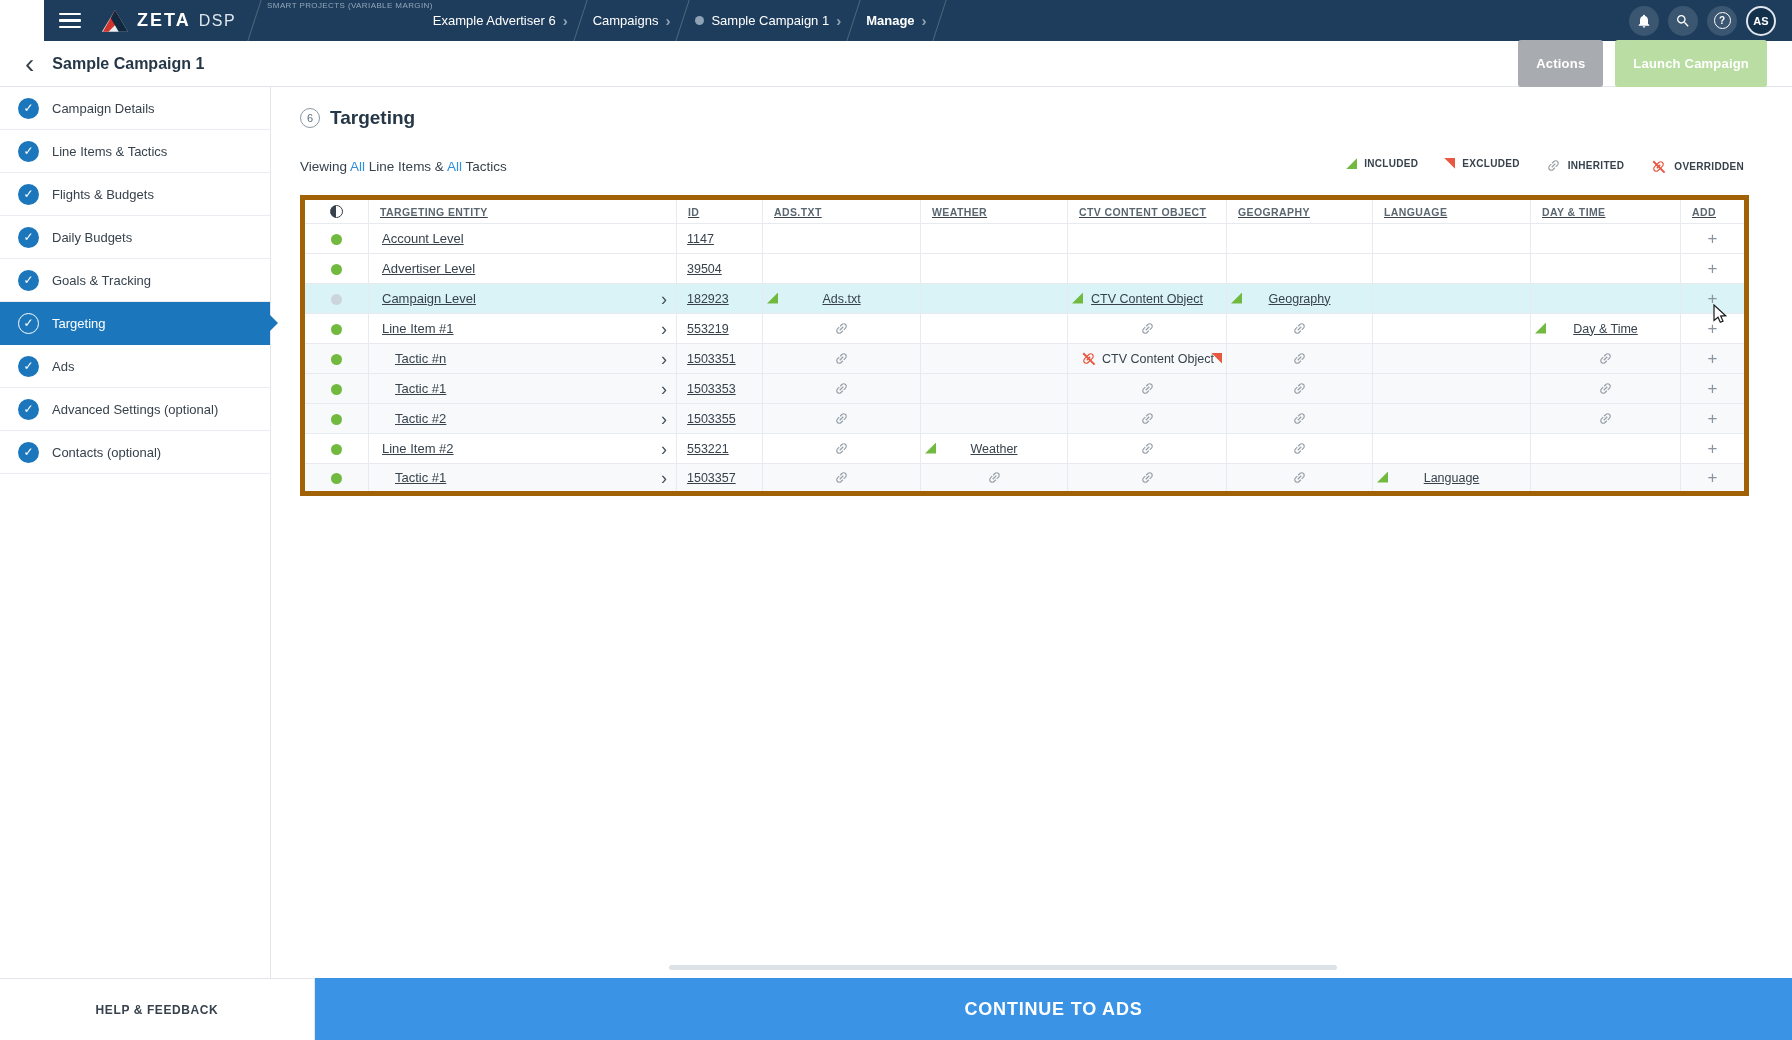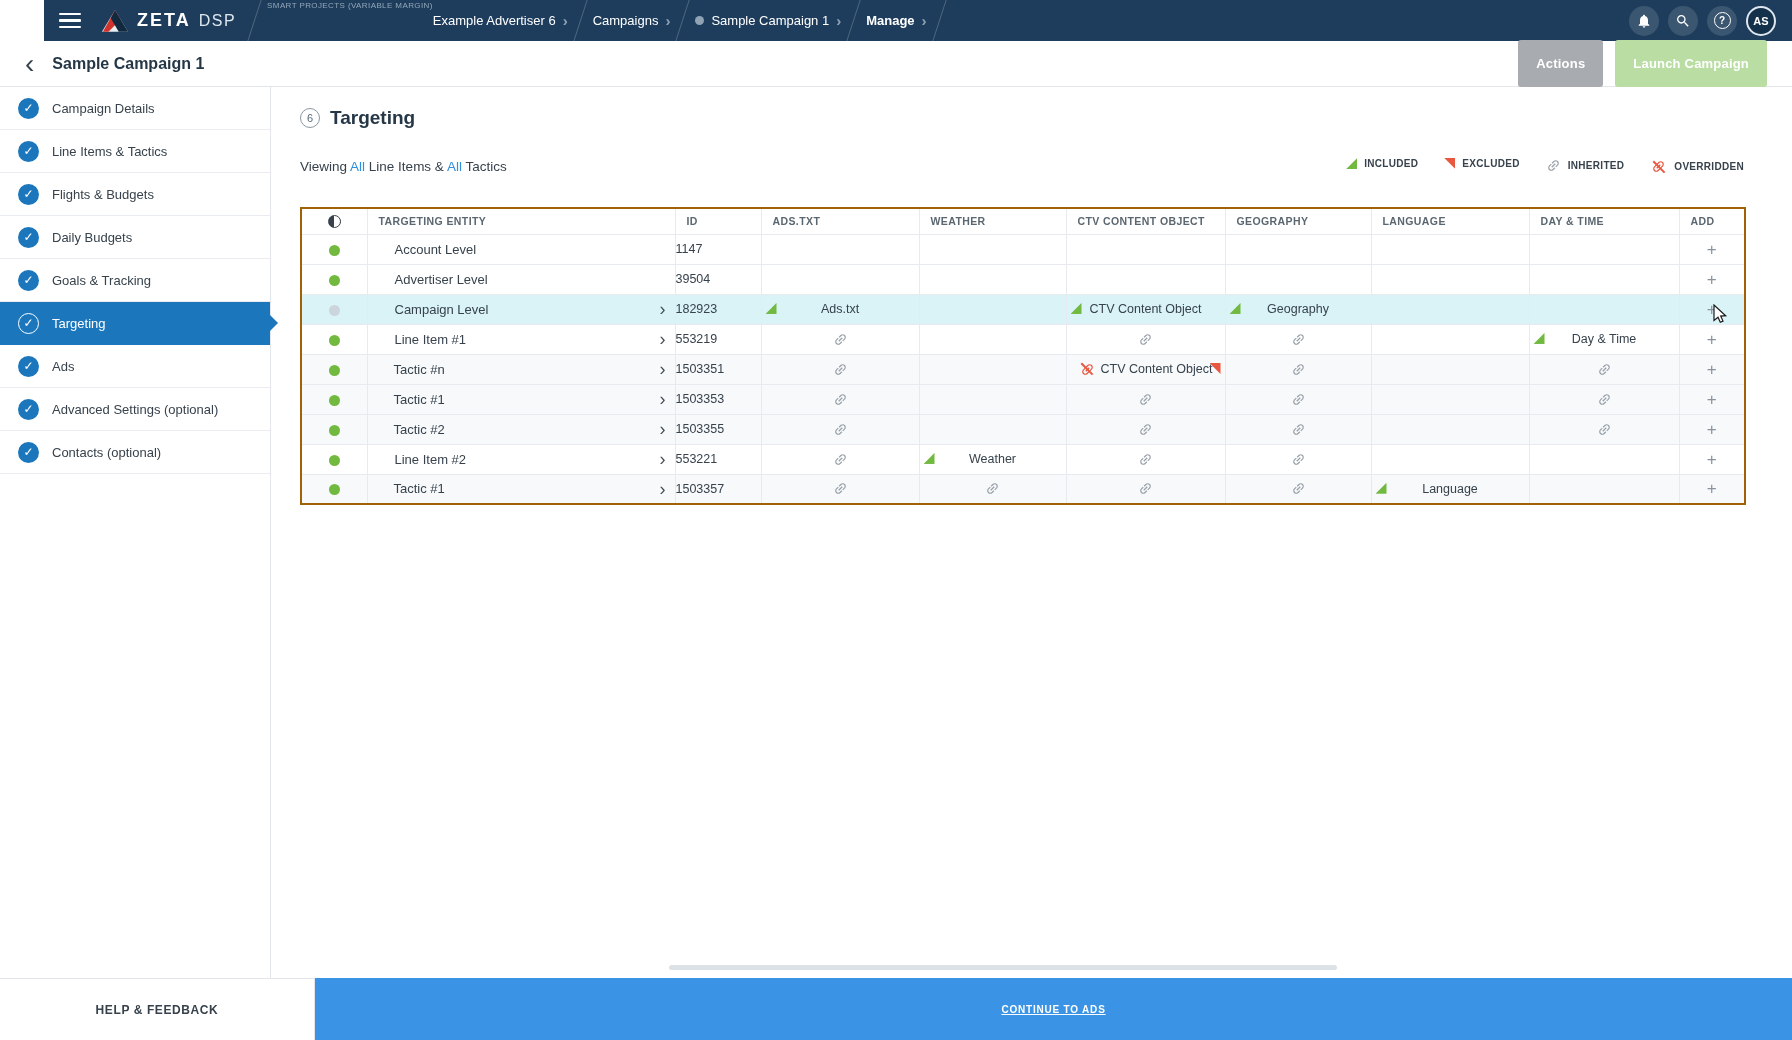--- a/index.html
+++ b/index.html
@@ -60,47 +60,47 @@
   .legend-item { display:flex; align-items:center; gap:7px; font-size:10px; font-weight:bold; color:#37424c; letter-spacing:.3px; }
   .tri { width:11px; height:11px; display:inline-block; flex:none; }
   .tri-green { background:var(--included-green,#71b93f); clip-path:polygon(100% 0, 100% 100%, 0 100%); }
   .tri-red { background:var(--excluded-red,#e8573f); clip-path:polygon(0 0, 100% 0, 100% 100%); }
   .link-icon { width:15px; height:15px; fill:var(--inherited-gray,#98a0a8); transform:rotate(-45deg); vertical-align:middle; }
   .ovr-wrap { position:relative; display:inline-flex; align-items:center; justify-content:center; width:17px; height:17px; flex:none; }
   .ovr-wrap .link-icon { fill:var(--excluded-red,#e8573f); }
   .ovr-wrap::after { content:""; position:absolute; width:16px; height:1.8px; background:var(--excluded-red,#e8573f); transform:rotate(45deg); }
 
   
-  .t-table { margin-top:32px; width:100%; border-collapse:collapse; table-layout:fixed; border:2px solid #a16207; }
+  .t-table { margin-top:20px; width:100%; border-collapse:collapse; table-layout:fixed; border:5px solid #a16207;text-decoration:underline; }
   .t-table th, .t-table td { border:1px solid #e7ebef; }
   .t-table th { height:26px; font-size:10.5px; color:#5b6770; text-align:left; padding-left:11px; letter-spacing:.4px; font-weight:bold; white-space:nowrap; overflow:hidden; }
   .t-table td { height:30px; font-size:13px; color:#37424c; }
   th.col-status, td.col-status { text-align:center; padding:0; }
   .contrast-icon { display:inline-block; width:13px; height:13px; border-radius:50%; border:1.5px solid #37424c; background:linear-gradient(90deg,#37424c 50%, #fff 50%); vertical-align:middle; cursor:pointer; }
   .status-dot { width:11px; height:11px; border-radius:50%; display:inline-block; vertical-align:middle; }
   .dot-green { background:var(--included-green,#71b93f); }
   .dot-pale { background:#ccd5db; }
-  td.col-entity { padding-left:27px; position:relative; }
+  td.col-entity { padding-left:13px; position:relative; }
   td.col-entity.indent { padding-left:26px; }
   .entity-chevron { position:absolute; right:9px; top:50%; transform:translateY(-52%); font-size:18px; color:#44505a; cursor:pointer; line-height:1; }
-  td.col-id { font-size:12.5px; }
+  td.col-id { padding-left:10px; font-size:12.5px; }
   td.col-target { position:relative; text-align:center; font-size:12.5px; }
   .cell-inner { display:inline-flex; align-items:center; gap:5px; vertical-align:middle; }
   .flag-included { position:absolute; left:4px; top:50%; transform:translateY(-55%); width:11px; height:11px; background:var(--included-green,#71b93f); clip-path:polygon(100% 0, 100% 100%, 0 100%); }
   .flag-excluded { position:absolute; right:4px; top:50%; transform:translateY(-55%); width:11px; height:11px; background:var(--excluded-red,#e8573f); clip-path:polygon(0 0, 100% 0, 100% 100%); }
   td.col-add { text-align:center; }
   .add-btn { background:none; border:none; font-size:17px; color:#8a949e; cursor:pointer; line-height:1; padding:2px 8px; font-family:inherit; }
   tr.highlighted td { background:var(--highlight-row,#d9f3f7); }
   tr.shaded td { background:#f7f9fb; }
   .h-scrollbar { position:absolute; bottom:8px; left:398px; width:668px; height:5px; border-radius:3px; background:#dde2e7; cursor:pointer; }
 
   
   .footer { height:62px; flex:none; display:flex; }
   .footer-help { width:315px; flex:none; background:#fff; border-top:1px solid #e2e6ea; border-right:1px solid #e2e6ea; display:flex; align-items:center; justify-content:center; font-size:12px; font-weight:bold; letter-spacing:.6px; color:#37424c; cursor:pointer; }
-  .footer-continue { flex:1; background:var(--continue-blue,#3a93e4); color:#fff; display:flex; align-items:center; justify-content:center; font-size:10px; font-weight:bold; letter-spacing:.8px; cursor:pointer;text-decoration:underline; }
+  .footer-continue { flex:1; background:var(--continue-blue,#3a93e4); color:#fff; display:flex; align-items:center; justify-content:center; font-size:18px; font-weight:bold; letter-spacing:.8px; cursor:pointer; }
 
   .cursor-svg { position:absolute; left:1712px; top:304px; z-index:50; pointer-events:none; }
 </style>
 </head>
 <body>
 
 <header class="topbar">
   <div class="hamburger">
       <span></span>
       <span></span>

